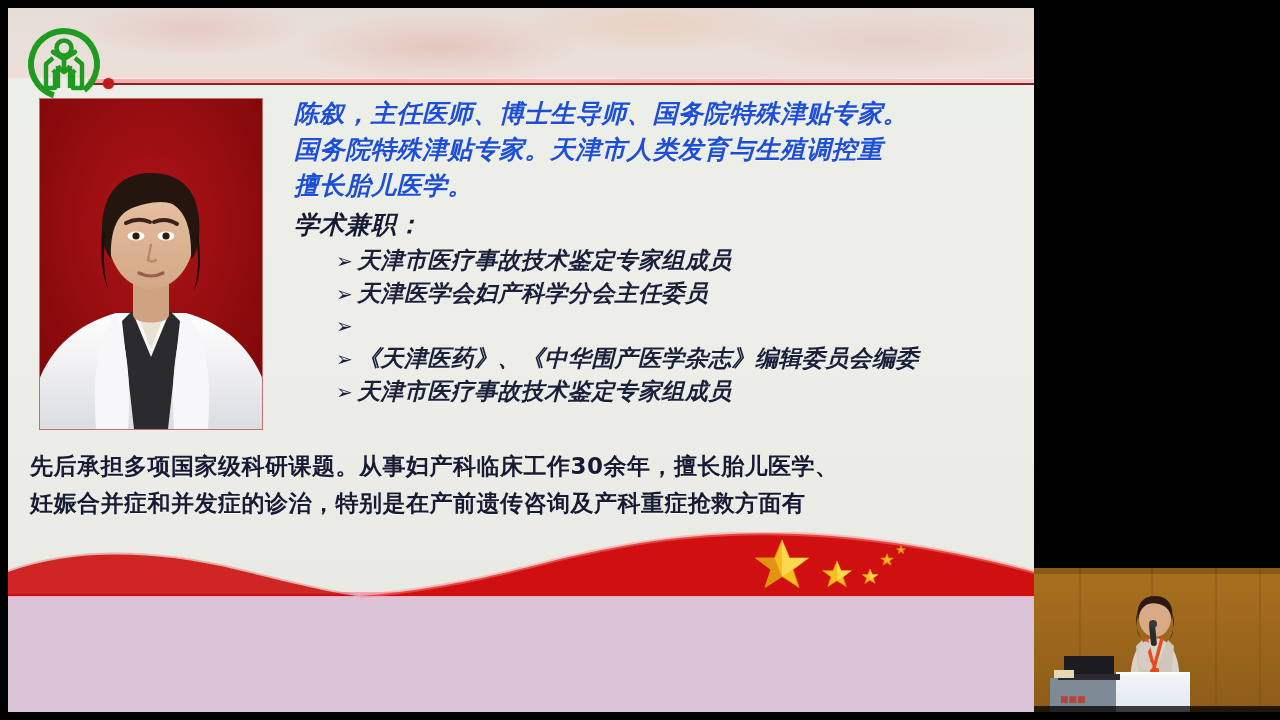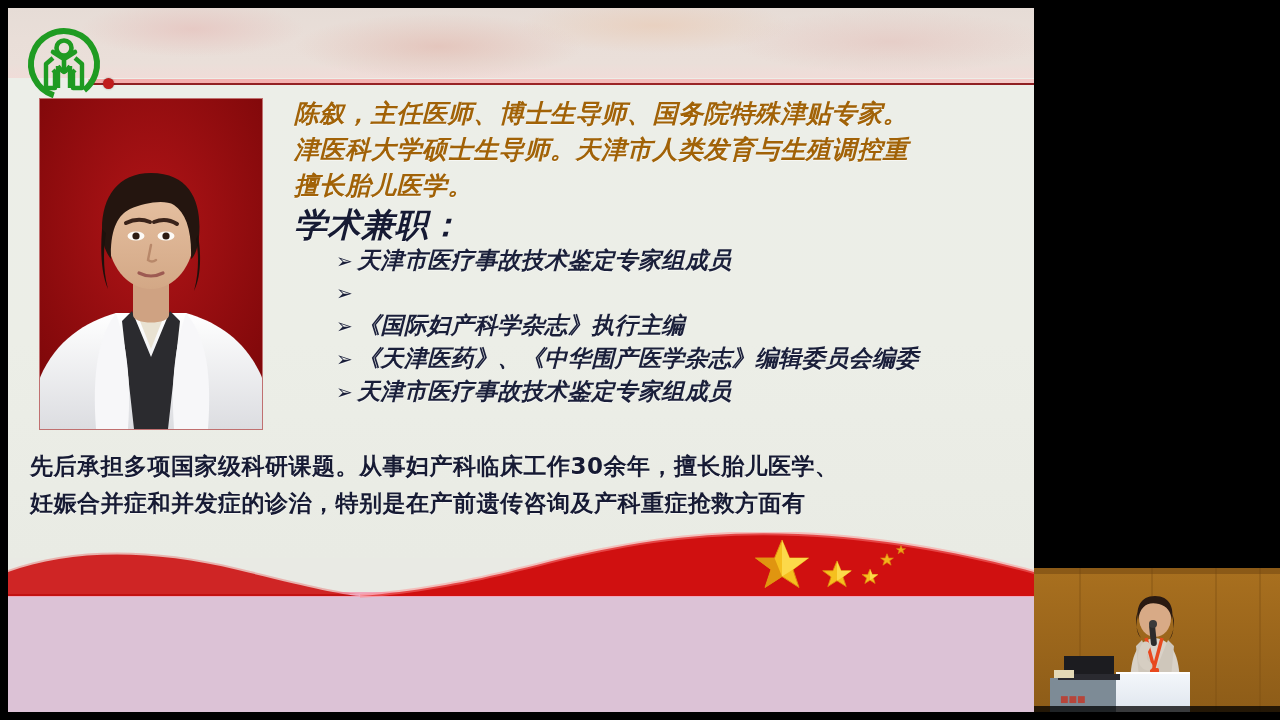--- a/index.html
+++ b/index.html
@@ -52,28 +52,28 @@
     border:1px solid #c07070;overflow:hidden;background:#9d0d10;
   }
   .portrait svg{display:block;width:222px;height:330px;}
 
   
   .textcol{
     position:absolute;left:286px;top:88px;width:730px;
   }
   .para{
     font-family:"DejaVu Sans","Liberation Sans",sans-serif;
-    font-size:25px;line-height:36px;color:#a16207;
+    font-size:25px;line-height:36px;color:#1d4ed8;
     letter-spacing:.6px;font-weight:600;font-style:italic;
     text-shadow:0 1px 0 rgba(255,255,255,.55);
     margin:0;
   }
   .subhead{
     font-family:"DejaVu Sans","Liberation Sans",sans-serif;
-    font-size:33px;line-height:38px;color:#161a33;font-weight:600;font-style:italic;
+    font-size:25px;line-height:38px;color:#161a33;font-weight:600;font-style:italic;
     letter-spacing:.6px;margin:2px 0 0 0;
     text-shadow:0 1px 0 rgba(255,255,255,.55);
   }
   ul.bullets{list-style:none;margin:0;padding:0 0 0 42px;}
   ul.bullets li{
     font-family:"DejaVu Sans","Liberation Sans",sans-serif;
     font-size:23px;line-height:32px;color:#1a1f3a;font-weight:600;font-style:italic;
     letter-spacing:.4px;white-space:nowrap;
     text-shadow:0 1px 0 rgba(255,255,255,.5);
     display:flex;align-items:baseline;gap:4px;
@@ -175,36 +175,36 @@
         <circle cx="96" cy="137" r="3.6" fill="#2d1c12"></circle>
         <circle cx="126" cy="137" r="3.6" fill="#2d1c12"></circle>
 
         <path d="M111 146 L108 161 q4 3 8 0" stroke="#b8886a" stroke-width="2.4" fill="none" stroke-linecap="round"></path>
         <path d="M99 174 q12 6 24 0" stroke="#9d5a52" stroke-width="3.2" fill="none" stroke-linecap="round"></path>
       </svg>
     </div>
 
     <div class="textcol">
       <p class="para">陈叙，主任医师、博士生导师、国务院特殊津贴专家。</p>
-      <p class="para">津医科大学硕士生导师。天津市人类发育与生殖调控重</p>
+      <p class="para">国务院特殊津贴专家。天津市人类发育与生殖调控重</p>
       <p class="para">擅长胎儿医学。</p>
 
       <div class="subhead">学术兼职：</div>
 
       <ul class="bullets">
         <li>
           <span class="mk">➢</span>
           <span>天津市医疗事故技术鉴定专家组成员</span>
         </li>
         <li>
           <span class="mk">➢</span>
-        </li>
-        <li>
-          <span class="mk">➢</span>
-          <span>《国际妇产科学杂志》执行主编</span>
+          <span>天津医学会妇产科学分会主任委员</span>
+        </li>
+        <li>
+          <span class="mk">➢</span>
         </li>
         <li>
           <span class="mk">➢</span>
           <span>《天津医药》、《中华围产医学杂志》编辑委员会编委</span>
         </li>
         <li>
           <span class="mk">➢</span>
           <span>天津市医疗事故技术鉴定专家组成员</span>
         </li>
       </ul>

